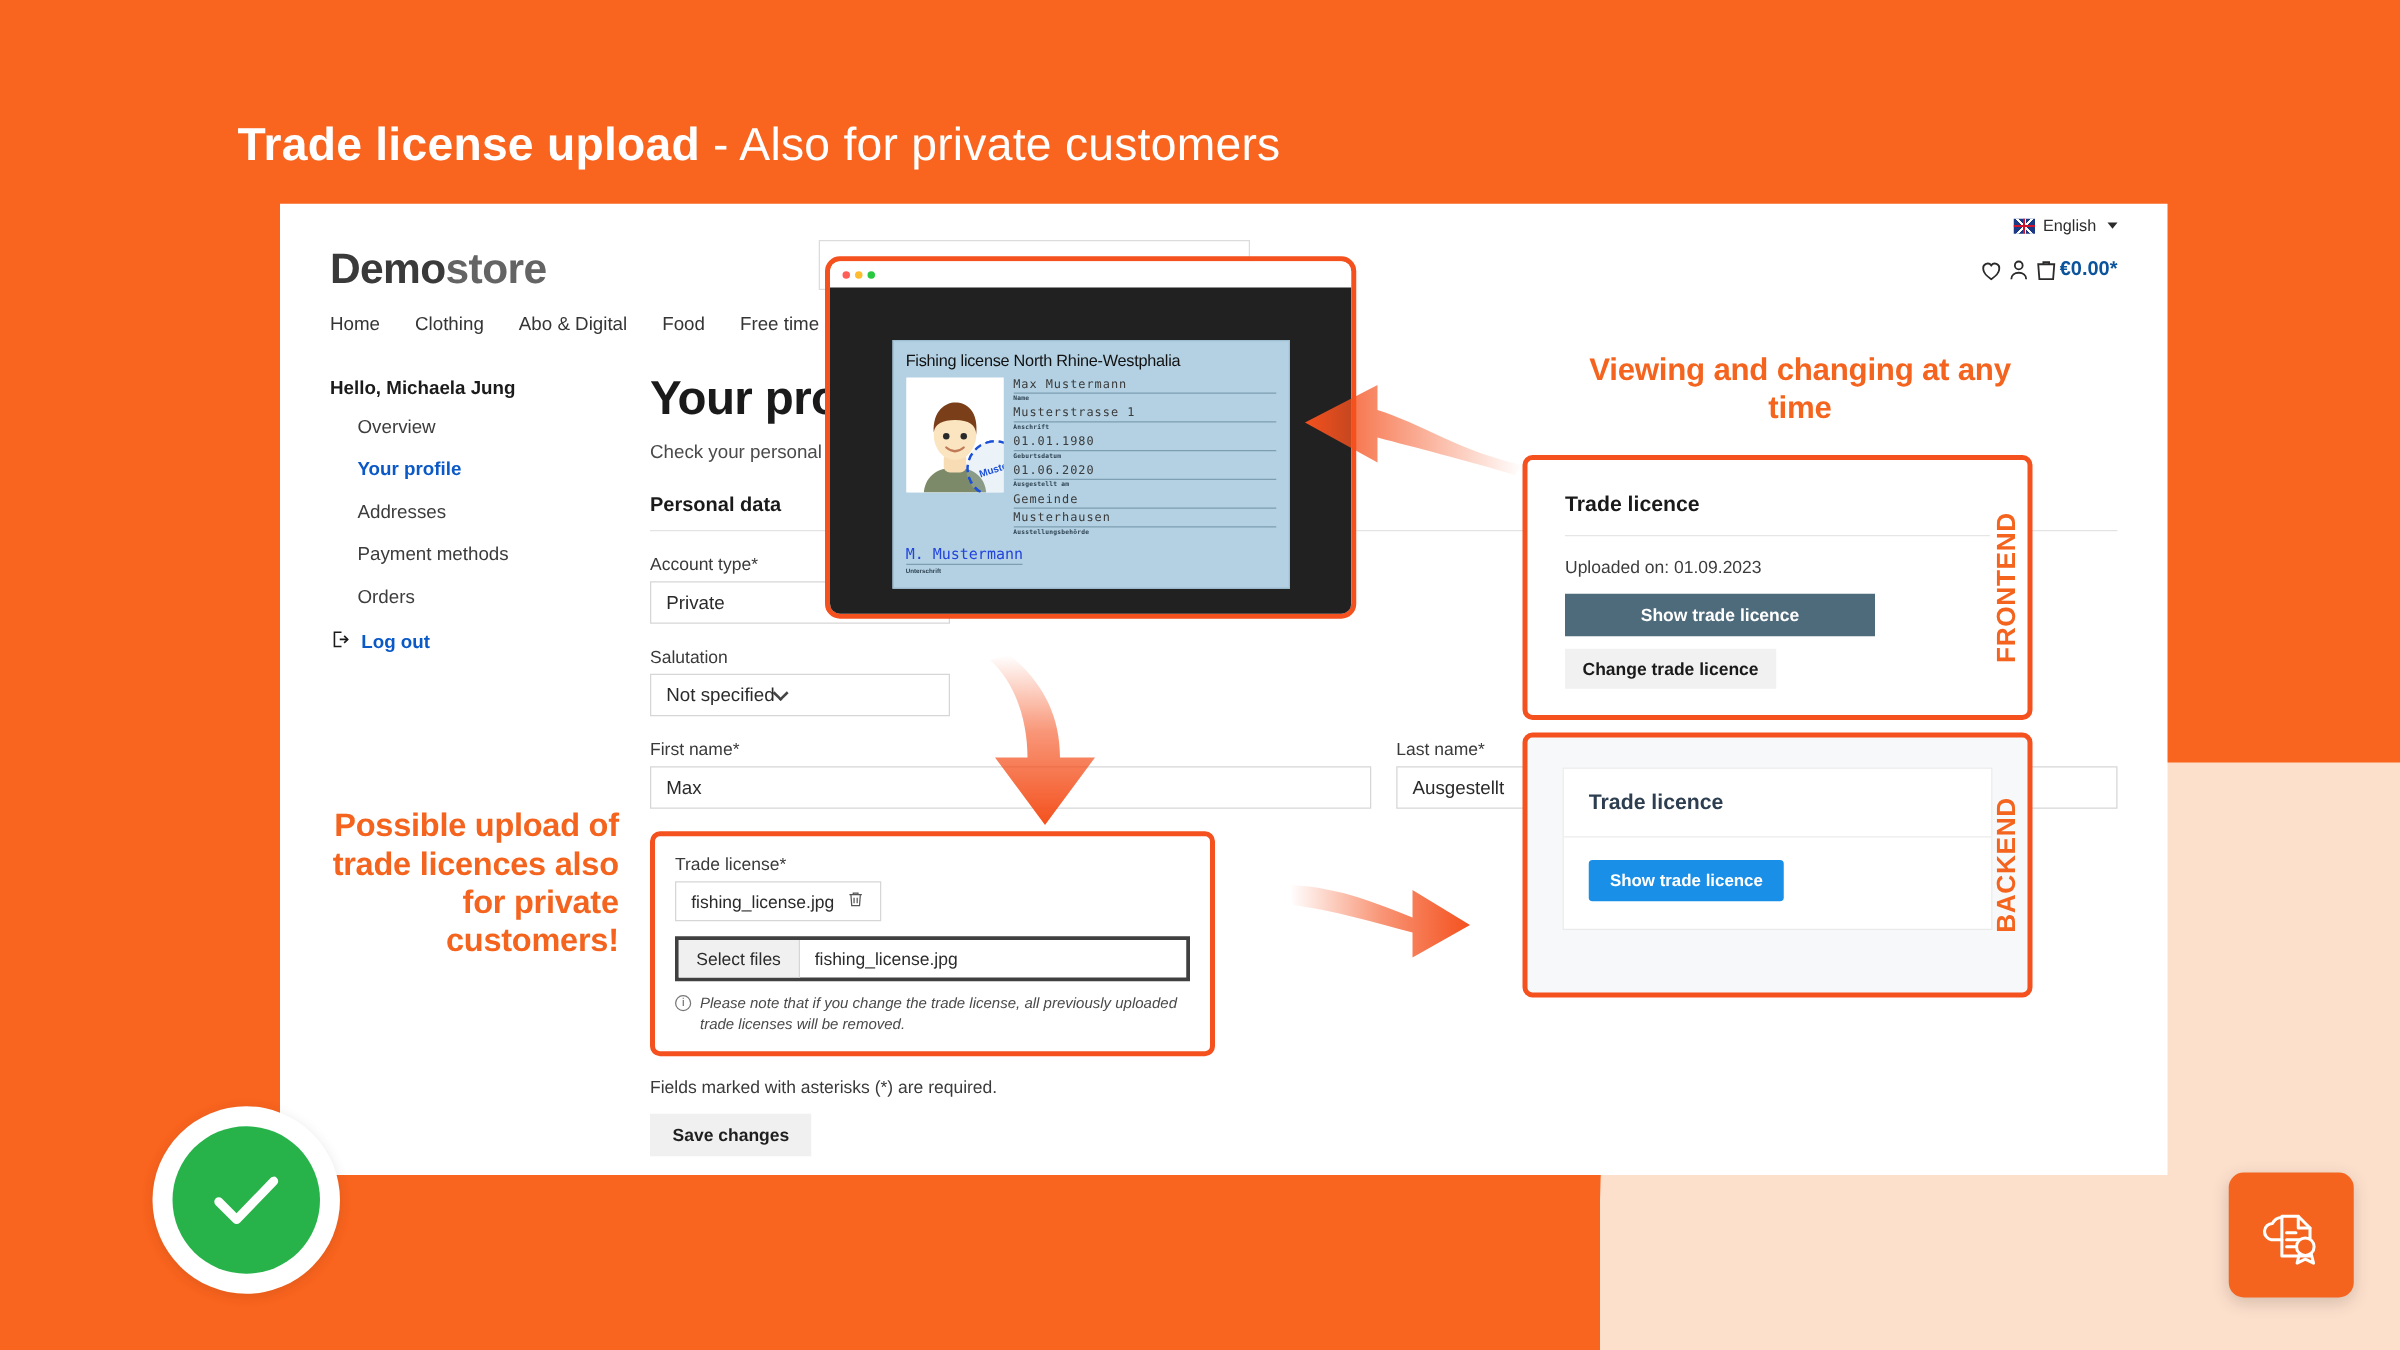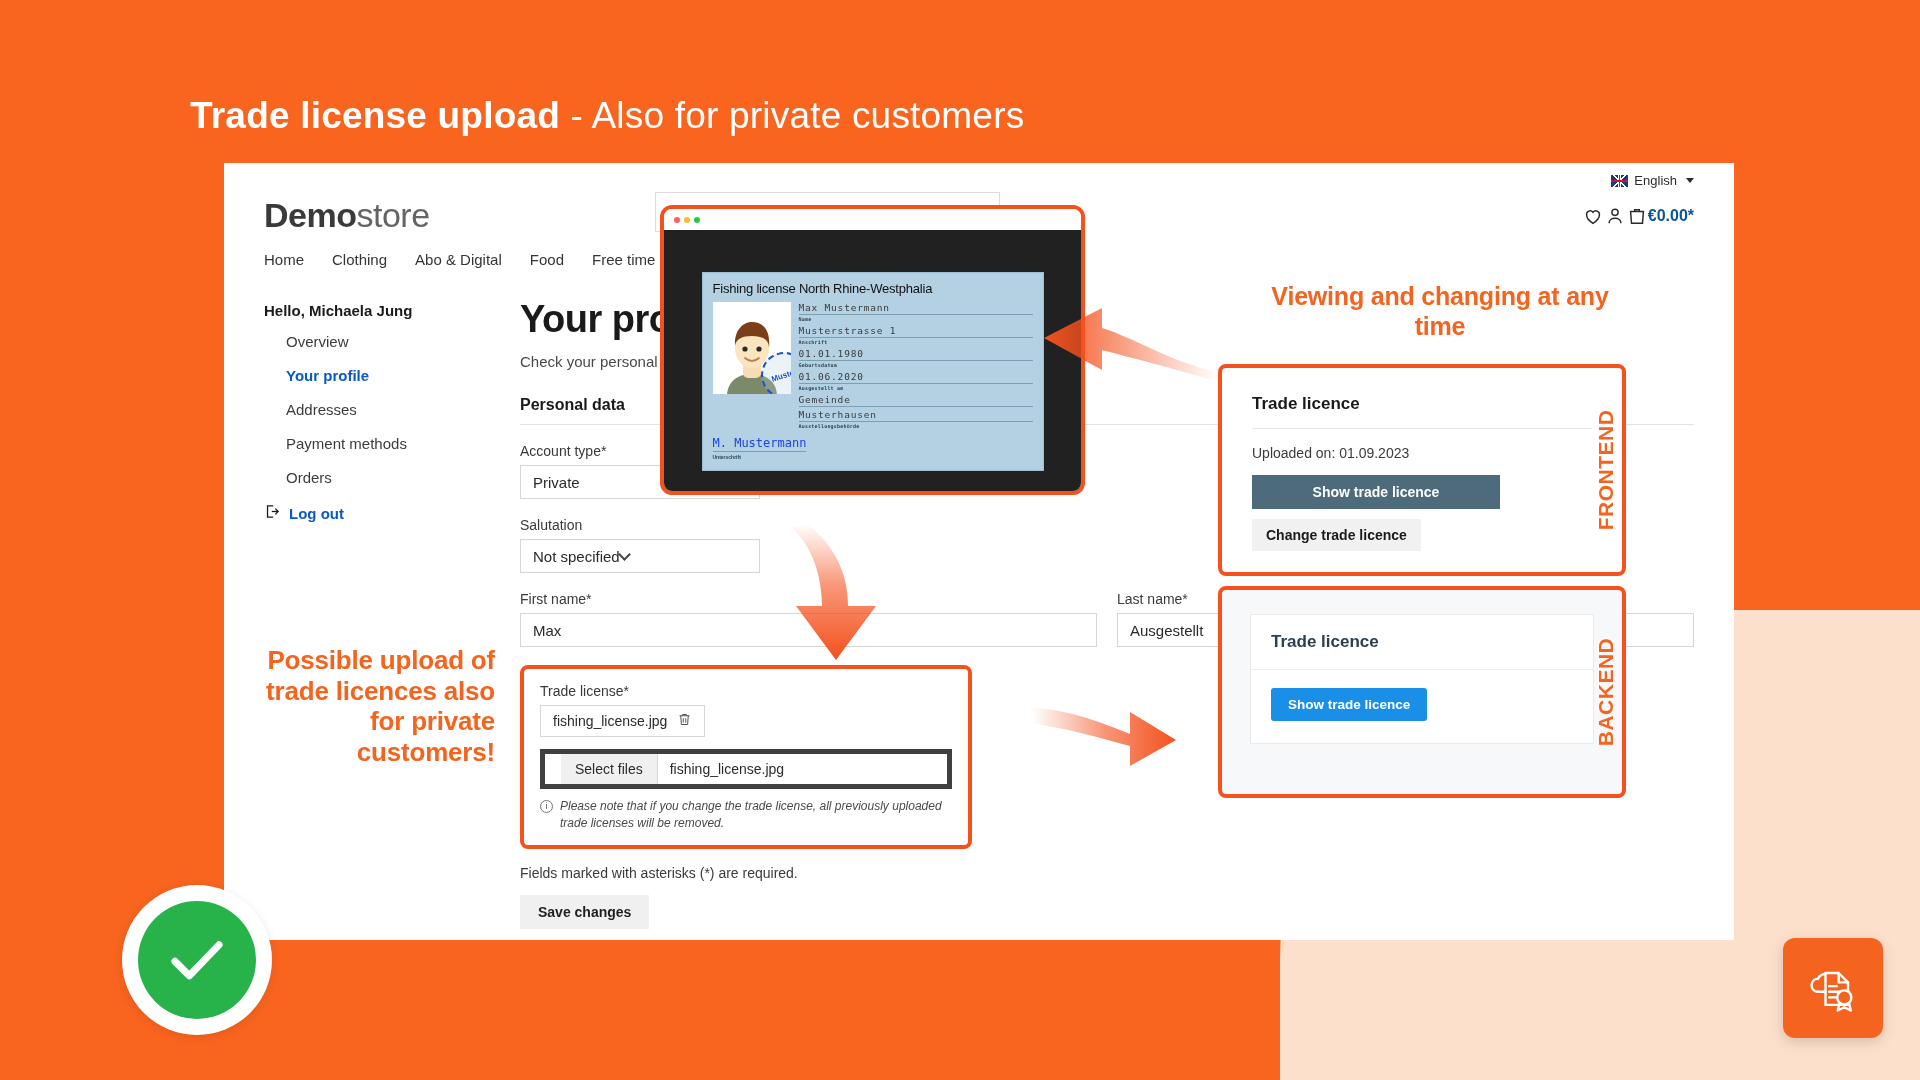--- a/index.html
+++ b/index.html
@@ -78,21 +78,21 @@
     border-left:4px solid transparent; border-right:4px solid transparent;
     border-top:5px solid #2b2b2b; margin-left:3px;
   }
 
   .shop-head {
     display: flex; align-items: center; justify-content: space-between;
     padding: 8px 40px 0 40px;
   }
   .logo { font-size: 34px; color: #4a4a4a; letter-spacing:-.5px; }
   .logo b { font-weight: 800; color: #3a3a3a;}
-  .logo i { font-style: normal; font-weight: 400; color:#646464; }
+  .logo i { font-style: normal; font-weight: 700; color:#646464; }
 
   .head-icons { display:flex; align-items:center; }
   .head-icons svg { display:block; }
   .price { color:#0b539b; font-size:16px; font-weight:600; }
 
   .nav {
     display: flex; gap: 28px;
     padding: 16px 40px 10px 40px;
     font-size: 15px; color: #353535;
   }
@@ -139,21 +139,21 @@
     width: 452px;
     background:#fff;
     position: relative;
   }
   .chip {
     display:inline-flex; align-items:center; gap:10px;
     border:1px solid #d6d6d6; background:#fff;
     padding: 6px 12px; font-size:14px; color:#2a2a2a; margin-top:6px;
   }
   .filepick {
-    display:flex; margin-top: 12px; border:5px solid #404040;padding-left:16px;
+    display:flex; margin-top: 12px; border:3px solid #404040;
   }
   .filepick .btn {
     background:#f0f0f0; padding: 7px 14px; font-size:14px; color:#2b2b2b;
     border-right:1px solid #d6d6d6; white-space:nowrap;
   }
   .filepick .val { padding: 7px 12px; font-size:14px; color:#2b2b2b; flex:1; }
   .note {
     display:flex; gap:7px; margin-top:9px;
     font-size:12px; font-style: italic; color:#4a4a4a; line-height:1.45;
   }
@@ -177,21 +177,21 @@
   .popup {
     position:absolute; left:660px; top:205px; width:425px; height:290px;
     background:#fff; border:4px solid #f4511e; border-radius:12px;
     z-index: 7; overflow:hidden;
   }
   .popup-bar { height: 21px; background:#fff; display:flex; align-items:center; gap:4px; padding-left:10px;}
   .dot { width:6px;height:6px;border-radius:50%; }
   .popup-stage { background:#212121; height: 100%; display:flex; align-items:center; justify-content:center;}
 
   .license {
-    width: 342px; background:#b3d1e3; border: 1px solid #9dbdd0;
+    width: 318px; background:#b3d1e3; border: 1px solid #9dbdd0;
     padding: 8px 10px 10px 10px;
   }
   .license h4 { font-size:13px; font-weight:500; color:#111; letter-spacing:-.2px; white-space:nowrap;}
   .lic-body { display:flex; gap:8px; margin-top:6px; }
   .photo {
     width: 78px; height: 92px; background:#fff; position:relative; flex:0 0 78px;
     display:flex; align-items:flex-end; justify-content:center; overflow:hidden;
   }
   .stamp {
     position:absolute; right:-16px; bottom:-4px; width:46px;height:46px;border-radius:50%;

